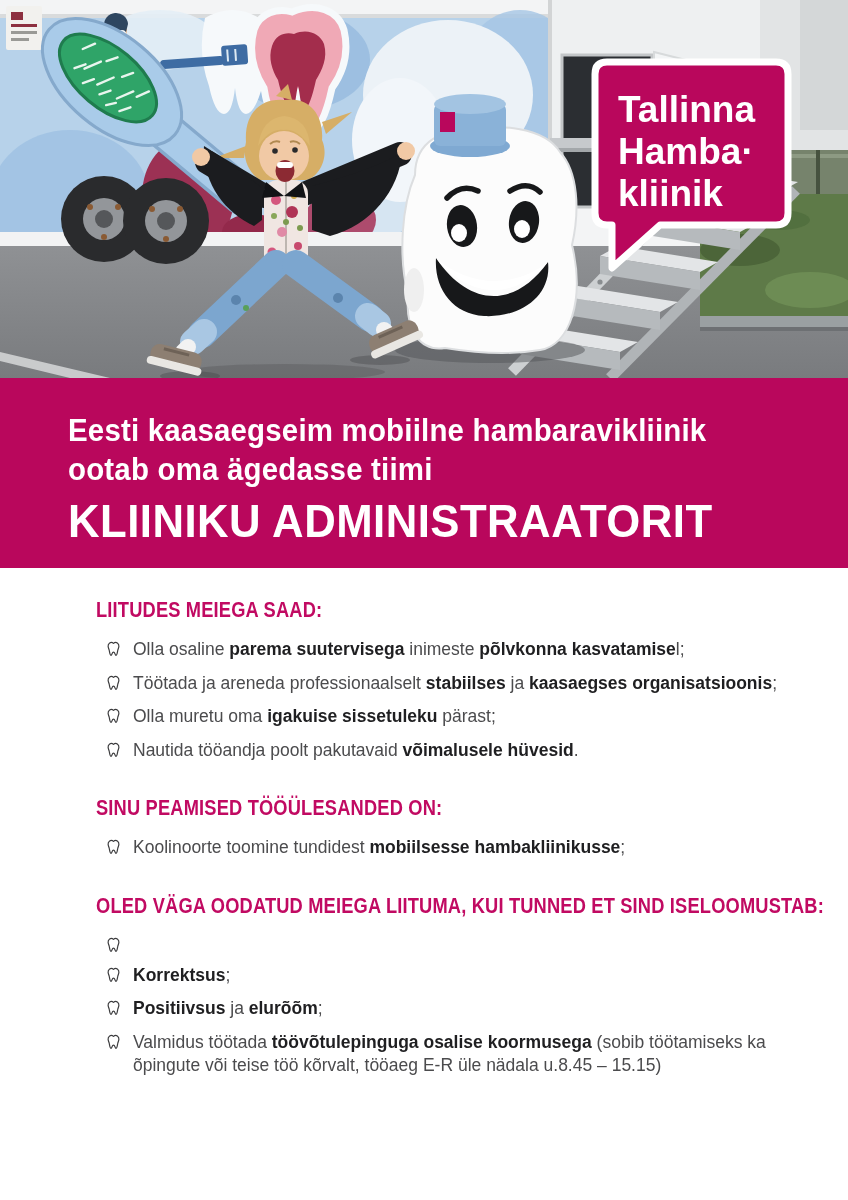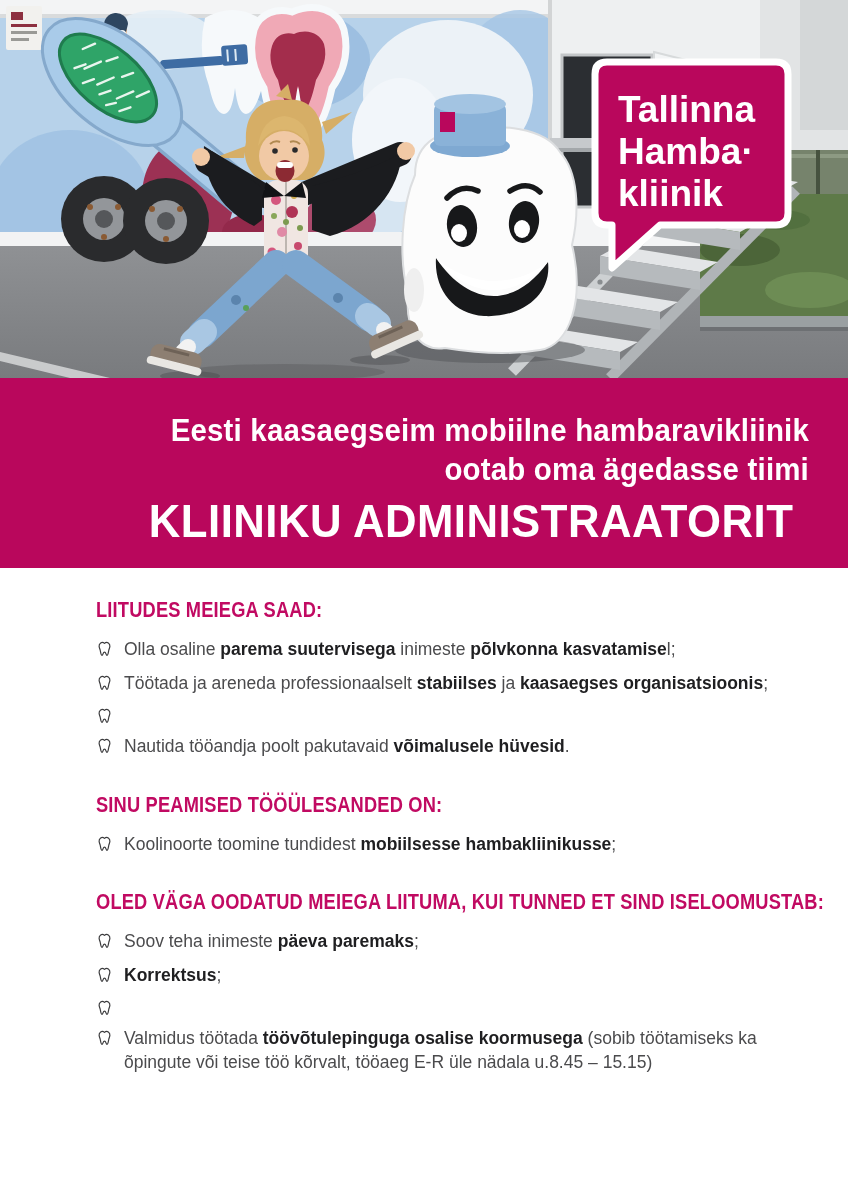--- a/index.html
+++ b/index.html
@@ -1,29 +1,29 @@
 <!DOCTYPE html>
 <html><head>
 <meta charset="utf-8">
 <style>
   html,body{margin:0;padding:0;background:#ffffff;}
   body{font-family:"Liberation Sans",sans-serif;}
   .poster{position:relative;width:848px;height:1200px;background:#ffffff;overflow:hidden;}
   .hero{position:relative;width:771px;height:378px;display:block;}
   .hero svg{display:block;}
-  .banner{box-sizing:border-box;height:190px;background:#b9075c;color:#ffffff;padding:33px 0 0 68px;text-align:right;}
+  .banner{box-sizing:border-box;height:190px;background:#b9075c;color:#ffffff;padding:33px 0 0 68px;}
   .banner-line{font-size:31px;font-weight:700;line-height:39px;letter-spacing:.2px;
                transform:scaleX(.95);transform-origin:left;white-space:nowrap;}
   .banner-title{font-size:47px;font-weight:800;line-height:56px;letter-spacing:.5px;margin-top:4px;
                transform:scaleX(.93);transform-origin:left;white-space:nowrap;}
   .content{padding:30px 40px 0 96px;}
   .content section{margin:0 0 34px 0;}
   .content h2{margin:0 0 15px 0;color:#c10a62;font-size:21.5px;font-weight:800;letter-spacing:.2px;
               transform:scaleX(.85);transform-origin:left;white-space:nowrap;}
-  .content ul{list-style:none;margin:0;padding:0;}
+  .content ul{list-style:none;margin:9px;padding:0;}
   .content li{display:flex;align-items:flex-start;gap:11px;margin:0 0 10px 0;
               font-size:17.5px;line-height:23.5px;color:#4b4b4d;max-width:712px;}
   .content li b{color:#1f1f21;font-weight:700;}
   .tooth-bullet{flex:0 0 auto;margin-top:3px;}
   .logo-text{font-family:"Liberation Sans",sans-serif;font-weight:bold;}
 </style>
 </head>
 <body>
 
 <div class="poster">
@@ -286,20 +286,21 @@
           <li>
             <svg class="tooth-bullet" viewBox="0 0 24 24" width="17" height="17" aria-hidden="true">
     <path d="M12 3.4 C10.4 2 8.2 1.8 6.6 2.8 C4.9 3.9 4.2 5.5 4.4 7.6 c.2 2 1 3.3 1.5 5.2 c.6 2.3 .8 7.4 2.5 7.4 c1.8 0 1.2-4.6 3.6-4.6 c2.4 0 1.8 4.6 3.6 4.6 c1.7 0 1.9-5.1 2.5-7.4 c.5-1.9 1.3-3.2 1.5-5.2 c.2-2.1-.5-3.7-2.2-4.8 C15.8 1.8 13.6 2 12 3.4 Z" fill="none" stroke="#3c3c3e" stroke-width="1.7" stroke-linejoin="round"></path>
   </svg>
             <span><span>Töötada ja areneda professionaalselt </span><b>stabiilses</b><span> ja </span><b>kaasaegses organisatsioonis</b><span>;</span></span>
           </li>
           <li>
             <svg class="tooth-bullet" viewBox="0 0 24 24" width="17" height="17" aria-hidden="true">
     <path d="M12 3.4 C10.4 2 8.2 1.8 6.6 2.8 C4.9 3.9 4.2 5.5 4.4 7.6 c.2 2 1 3.3 1.5 5.2 c.6 2.3 .8 7.4 2.5 7.4 c1.8 0 1.2-4.6 3.6-4.6 c2.4 0 1.8 4.6 3.6 4.6 c1.7 0 1.9-5.1 2.5-7.4 c.5-1.9 1.3-3.2 1.5-5.2 c.2-2.1-.5-3.7-2.2-4.8 C15.8 1.8 13.6 2 12 3.4 Z" fill="none" stroke="#3c3c3e" stroke-width="1.7" stroke-linejoin="round"></path>
   </svg>
+            <span><span>Olla muretu oma </span><b>igakuise sissetuleku</b><span> pärast;</span></span>
           </li>
           <li>
             <svg class="tooth-bullet" viewBox="0 0 24 24" width="17" height="17" aria-hidden="true">
     <path d="M12 3.4 C10.4 2 8.2 1.8 6.6 2.8 C4.9 3.9 4.2 5.5 4.4 7.6 c.2 2 1 3.3 1.5 5.2 c.6 2.3 .8 7.4 2.5 7.4 c1.8 0 1.2-4.6 3.6-4.6 c2.4 0 1.8 4.6 3.6 4.6 c1.7 0 1.9-5.1 2.5-7.4 c.5-1.9 1.3-3.2 1.5-5.2 c.2-2.1-.5-3.7-2.2-4.8 C15.8 1.8 13.6 2 12 3.4 Z" fill="none" stroke="#3c3c3e" stroke-width="1.7" stroke-linejoin="round"></path>
   </svg>
             <span><span>Nautida tööandja poolt pakutavaid </span><b>võimalusele hüvesid</b><span>.</span></span>
           </li>
         </ul>
       </section>
       <section>
@@ -313,32 +314,32 @@
           </li>
         </ul>
       </section>
       <section>
         <h2>OLED VÄGA OODATUD MEIEGA LIITUMA, KUI TUNNED ET SIND ISELOOMUSTAB:</h2>
         <ul>
           <li>
             <svg class="tooth-bullet" viewBox="0 0 24 24" width="17" height="17" aria-hidden="true">
     <path d="M12 3.4 C10.4 2 8.2 1.8 6.6 2.8 C4.9 3.9 4.2 5.5 4.4 7.6 c.2 2 1 3.3 1.5 5.2 c.6 2.3 .8 7.4 2.5 7.4 c1.8 0 1.2-4.6 3.6-4.6 c2.4 0 1.8 4.6 3.6 4.6 c1.7 0 1.9-5.1 2.5-7.4 c.5-1.9 1.3-3.2 1.5-5.2 c.2-2.1-.5-3.7-2.2-4.8 C15.8 1.8 13.6 2 12 3.4 Z" fill="none" stroke="#3c3c3e" stroke-width="1.7" stroke-linejoin="round"></path>
   </svg>
-            <span><span>Soov teha inimeste </span><b>päeva paremaks</b><span>;</span></span>
           </li>
           <li>
             <svg class="tooth-bullet" viewBox="0 0 24 24" width="17" height="17" aria-hidden="true">
     <path d="M12 3.4 C10.4 2 8.2 1.8 6.6 2.8 C4.9 3.9 4.2 5.5 4.4 7.6 c.2 2 1 3.3 1.5 5.2 c.6 2.3 .8 7.4 2.5 7.4 c1.8 0 1.2-4.6 3.6-4.6 c2.4 0 1.8 4.6 3.6 4.6 c1.7 0 1.9-5.1 2.5-7.4 c.5-1.9 1.3-3.2 1.5-5.2 c.2-2.1-.5-3.7-2.2-4.8 C15.8 1.8 13.6 2 12 3.4 Z" fill="none" stroke="#3c3c3e" stroke-width="1.7" stroke-linejoin="round"></path>
   </svg>
             <span><b>Korrektsus</b><span>;</span></span>
           </li>
           <li>
             <svg class="tooth-bullet" viewBox="0 0 24 24" width="17" height="17" aria-hidden="true">
     <path d="M12 3.4 C10.4 2 8.2 1.8 6.6 2.8 C4.9 3.9 4.2 5.5 4.4 7.6 c.2 2 1 3.3 1.5 5.2 c.6 2.3 .8 7.4 2.5 7.4 c1.8 0 1.2-4.6 3.6-4.6 c2.4 0 1.8 4.6 3.6 4.6 c1.7 0 1.9-5.1 2.5-7.4 c.5-1.9 1.3-3.2 1.5-5.2 c.2-2.1-.5-3.7-2.2-4.8 C15.8 1.8 13.6 2 12 3.4 Z" fill="none" stroke="#3c3c3e" stroke-width="1.7" stroke-linejoin="round"></path>
   </svg>
+            <span><b>Positiivsus</b><span> ja </span><b>elurõõm</b><span>;</span></span>
           </li>
           <li>
             <svg class="tooth-bullet" viewBox="0 0 24 24" width="17" height="17" aria-hidden="true">
     <path d="M12 3.4 C10.4 2 8.2 1.8 6.6 2.8 C4.9 3.9 4.2 5.5 4.4 7.6 c.2 2 1 3.3 1.5 5.2 c.6 2.3 .8 7.4 2.5 7.4 c1.8 0 1.2-4.6 3.6-4.6 c2.4 0 1.8 4.6 3.6 4.6 c1.7 0 1.9-5.1 2.5-7.4 c.5-1.9 1.3-3.2 1.5-5.2 c.2-2.1-.5-3.7-2.2-4.8 C15.8 1.8 13.6 2 12 3.4 Z" fill="none" stroke="#3c3c3e" stroke-width="1.7" stroke-linejoin="round"></path>
   </svg>
             <span><span>Valmidus töötada </span><b>töövõtulepinguga osalise koormusega</b><span> (sobib töötamiseks ka õpingute või teise töö kõrvalt, tööaeg E-R üle nädala u.8.45 – 15.15)</span></span>
           </li>
         </ul>
       </section>
     </div>

